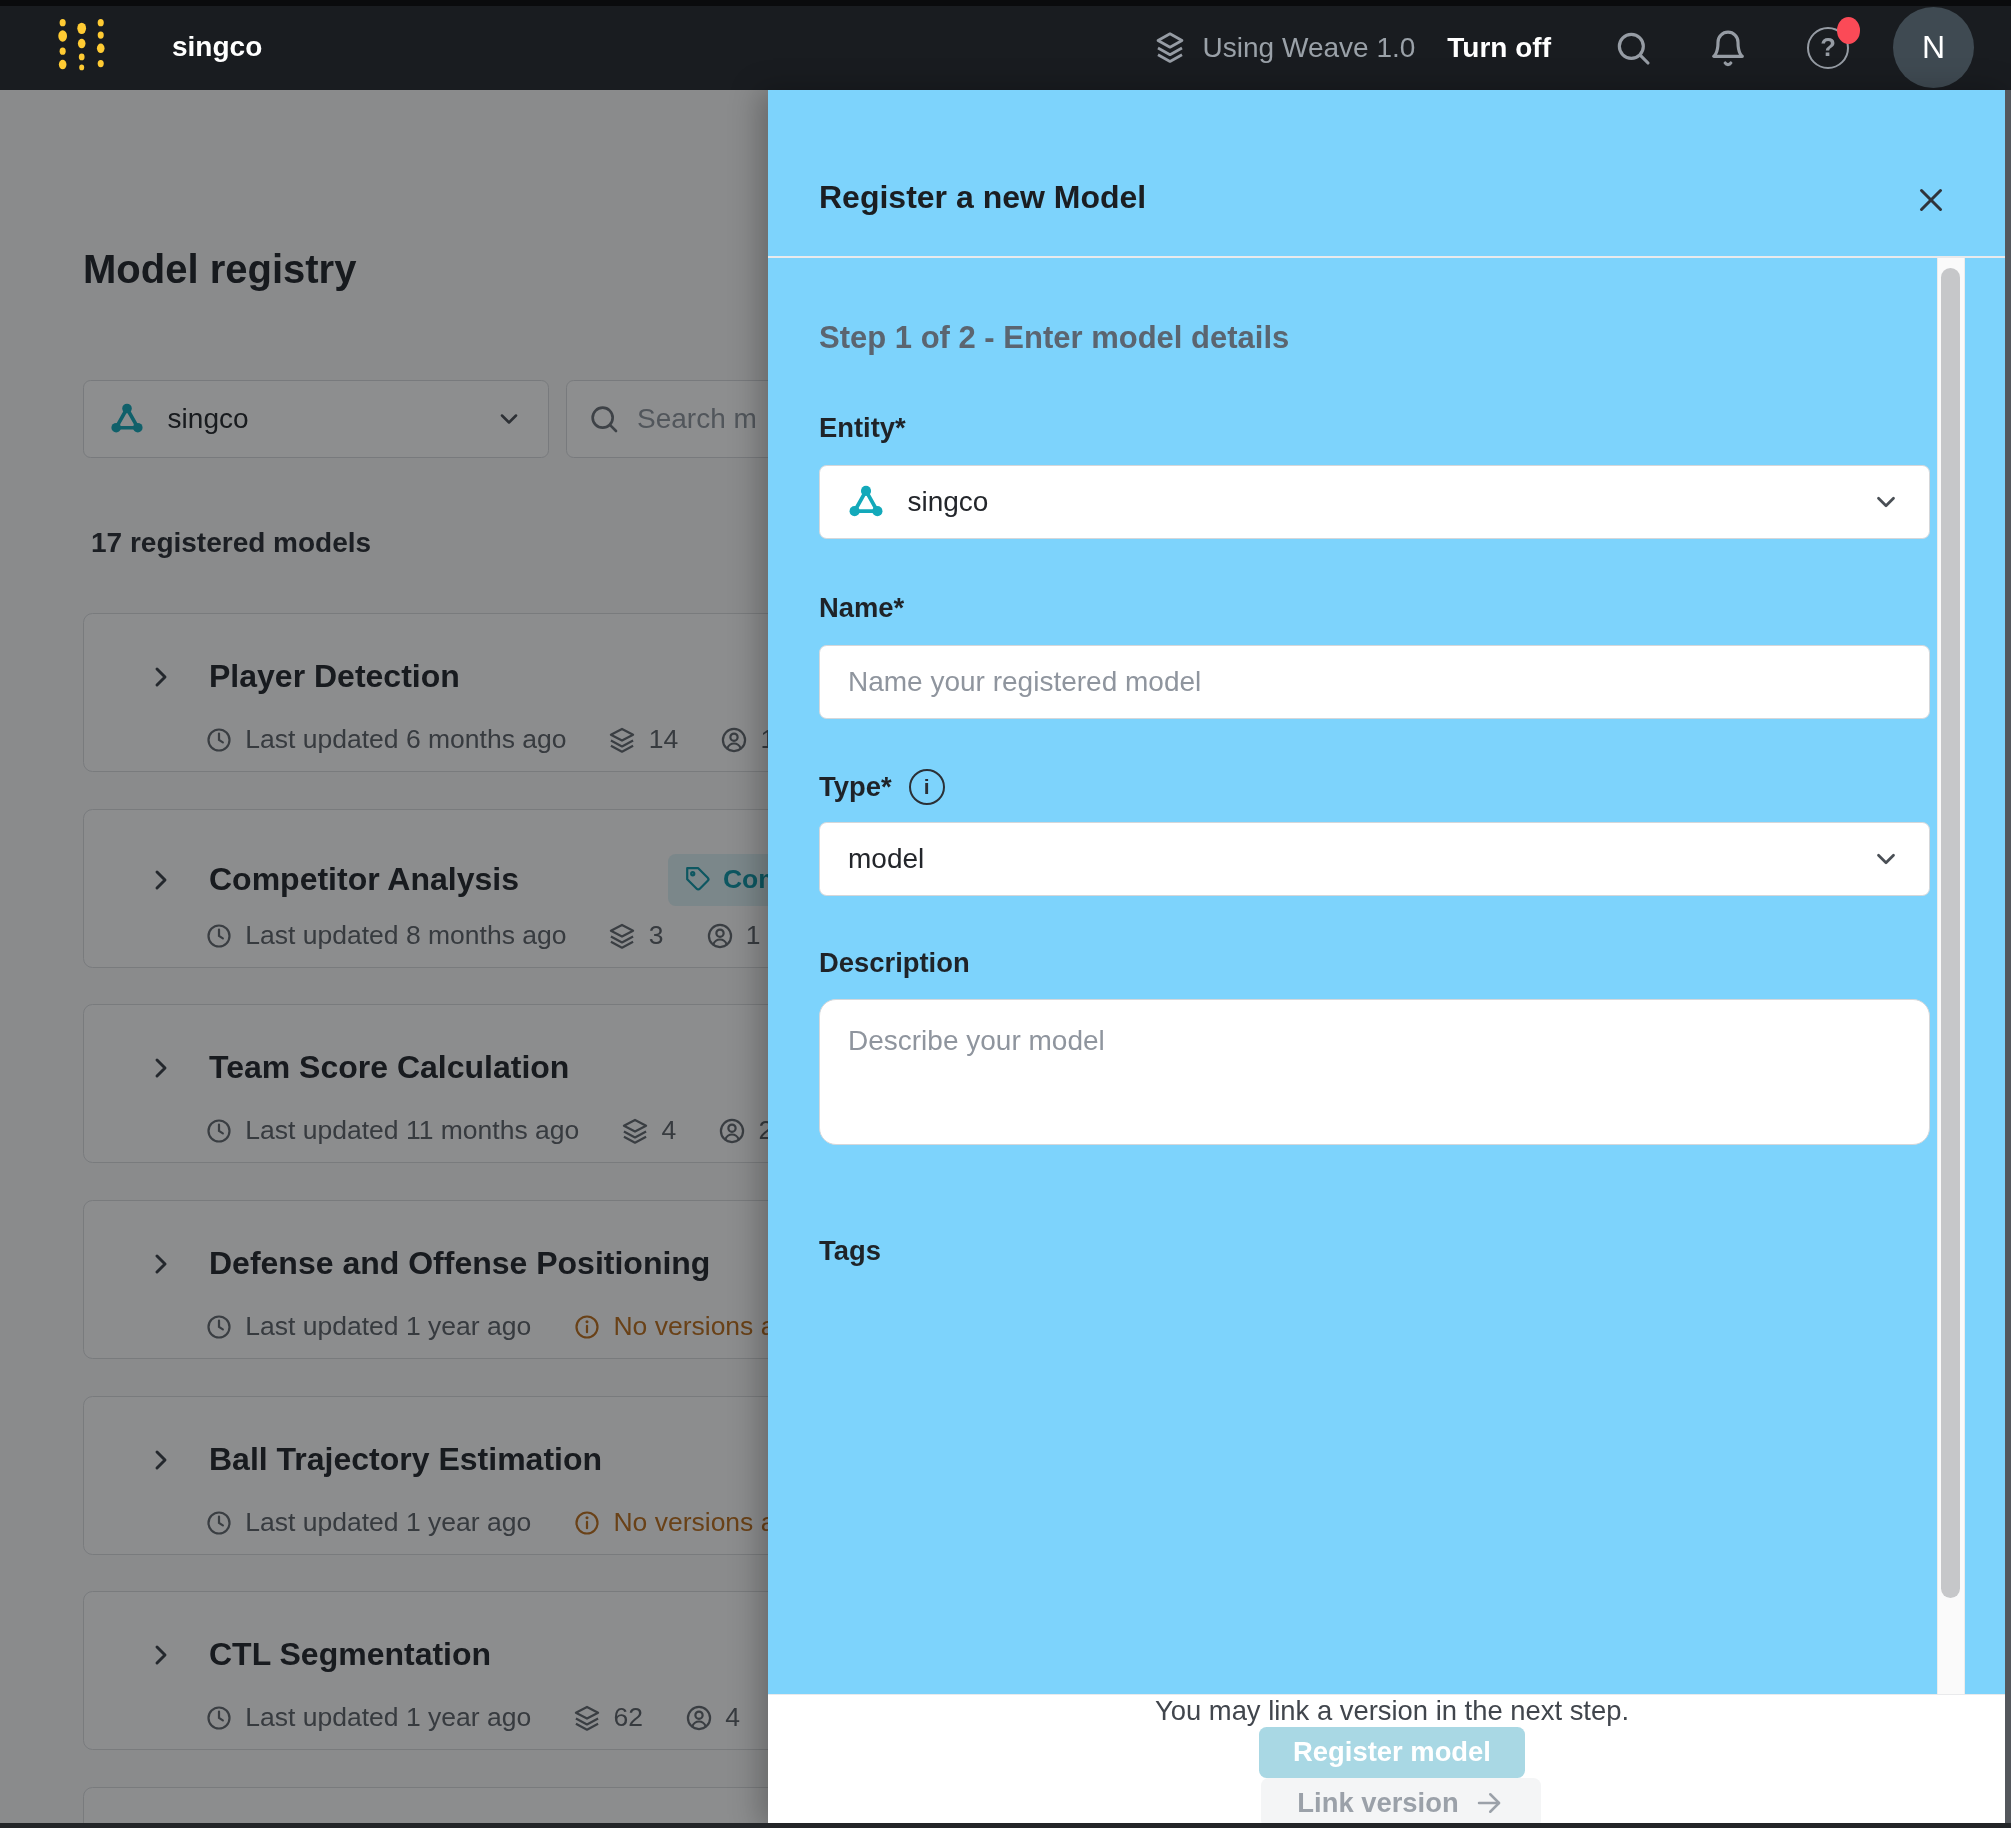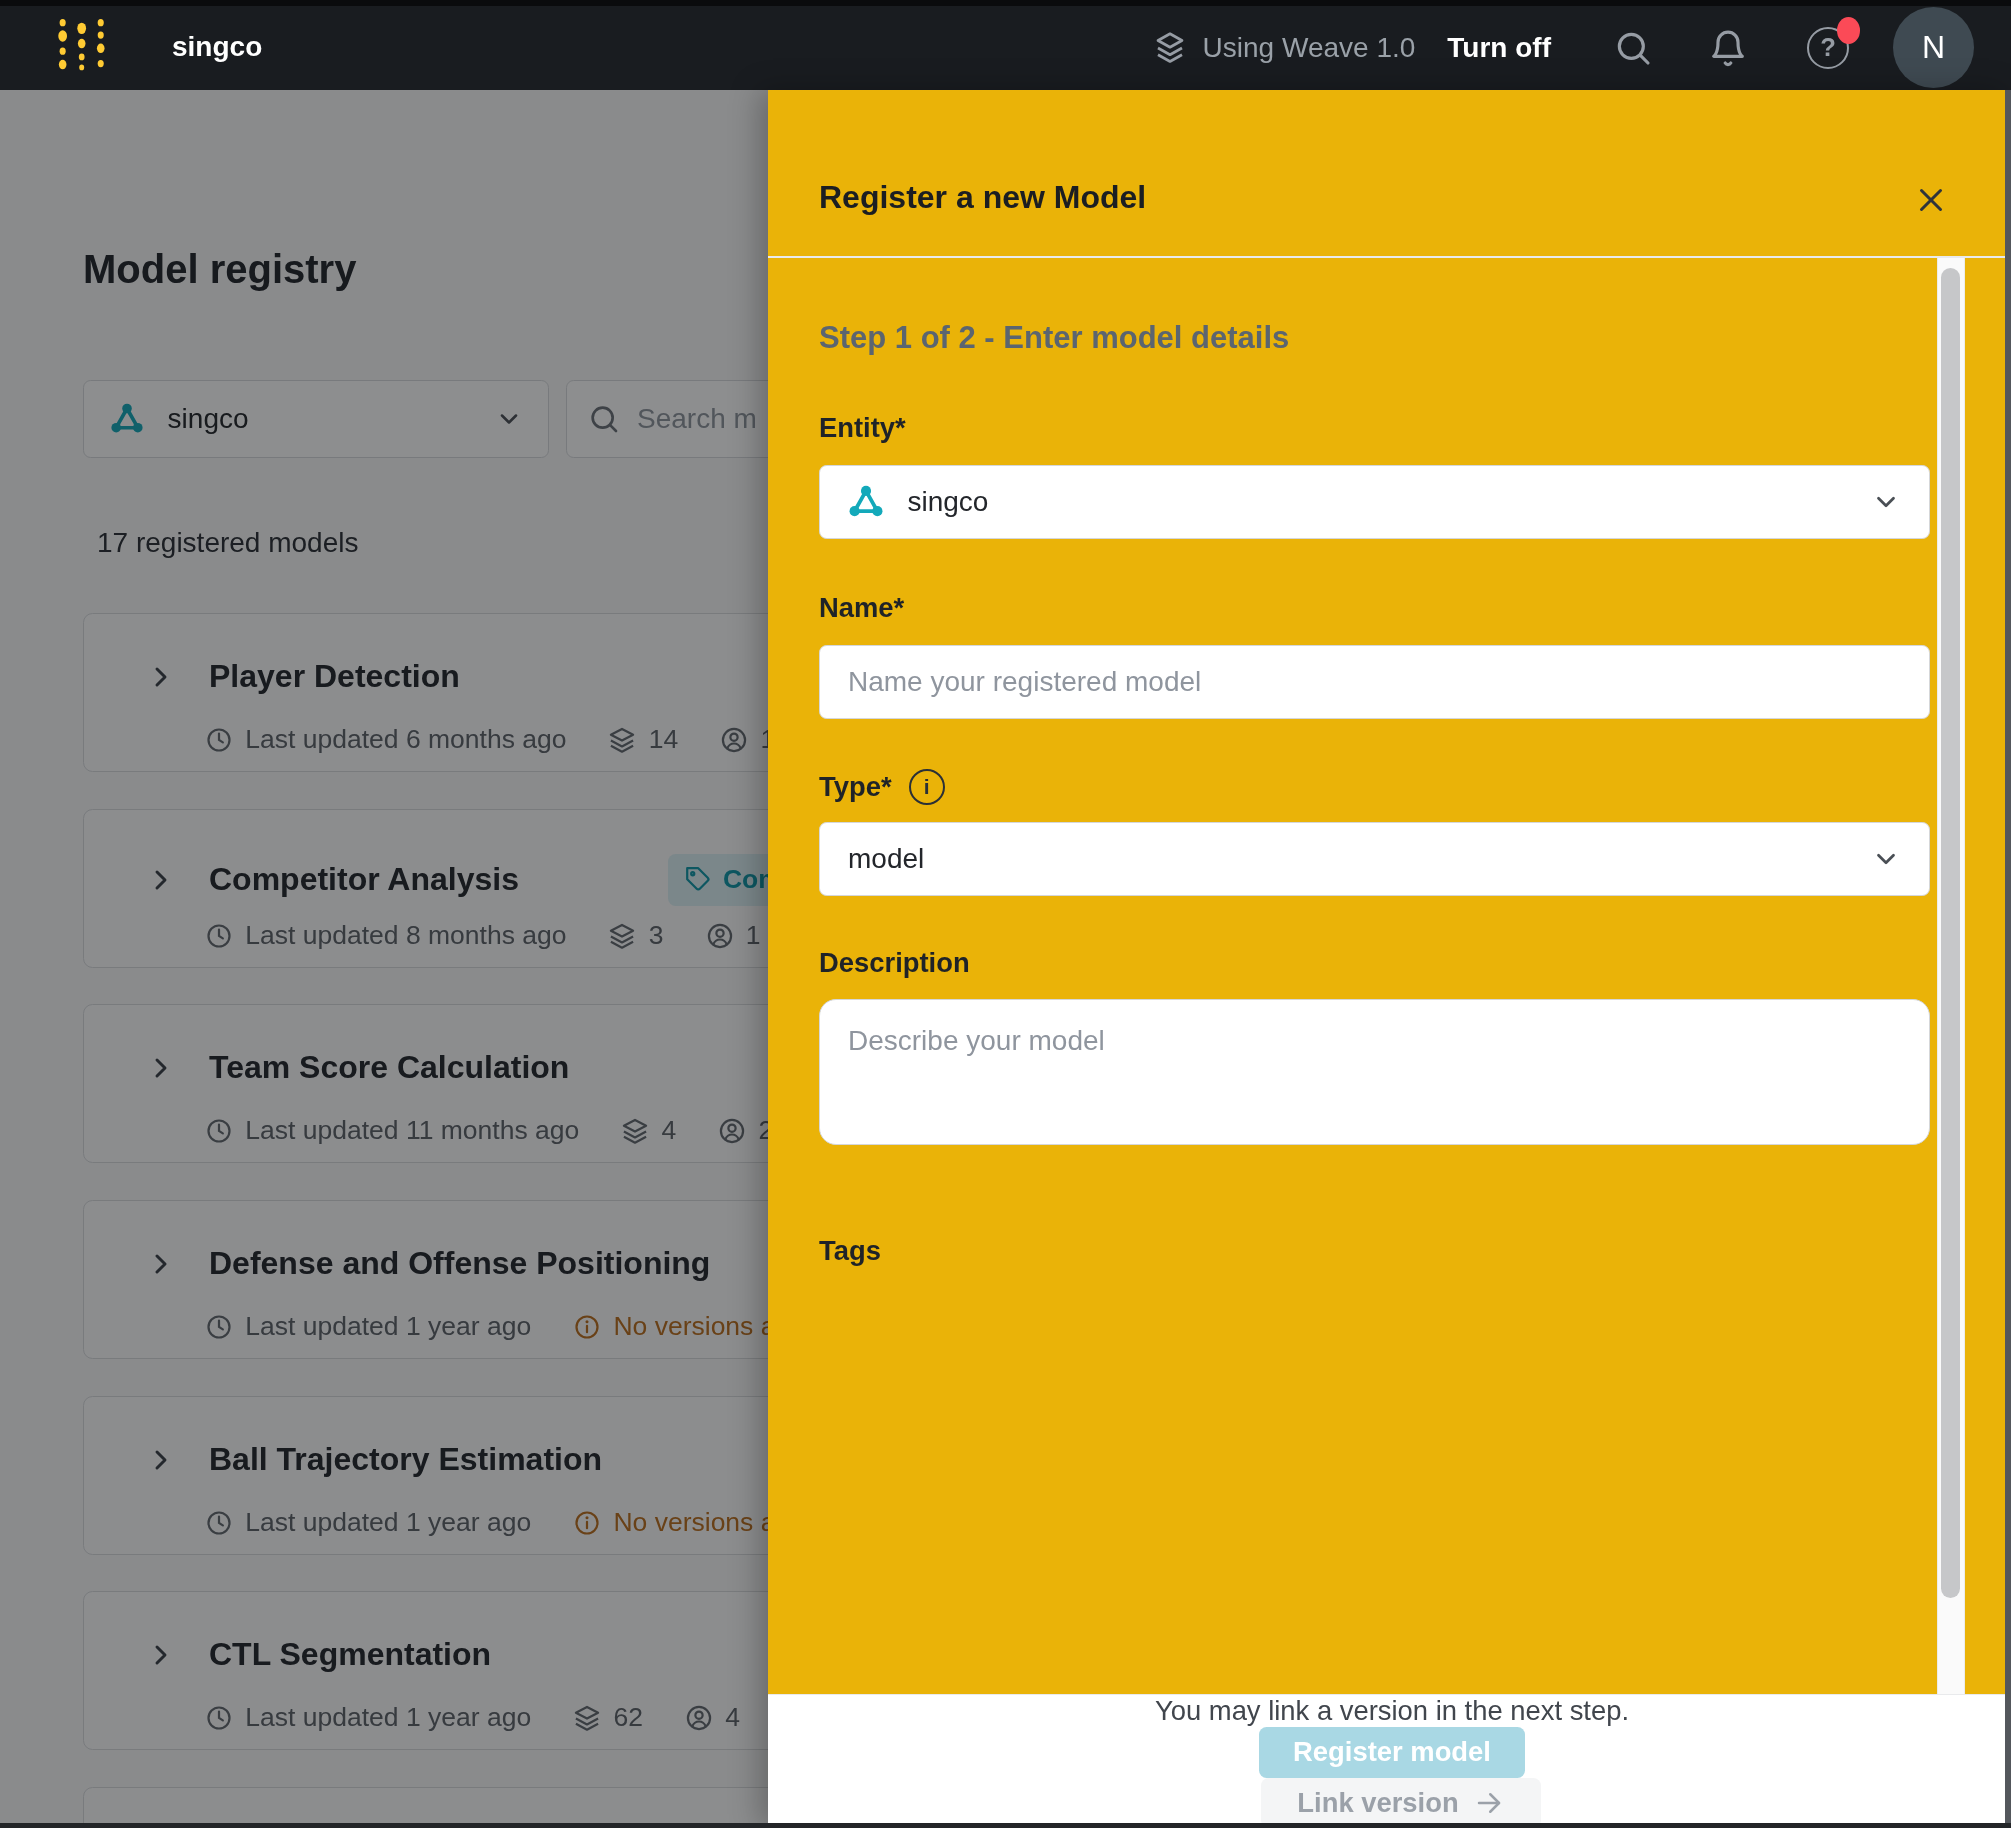--- a/index.html
+++ b/index.html
@@ -27,40 +27,40 @@
   .avatar { width:81px; height:81px; border-radius:50%; background:#3f4a52; color:#fff; font-size:32px;
             display:flex; align-items:center; justify-content:center; margin-left:44px; cursor:pointer; }
   
   .page { position:absolute; left:0; top:90px; width:2012px; height:1738px; background:#fafafa; overflow:hidden; }
   .page-title { position:absolute; left:83px; top:157px; font-size:40px; font-weight:700; color:#21242a; }
   .combo { position:absolute; top:290px; height:78px; background:#fff; border:1.9px solid #d8dadd; border-radius:7.6px;
            display:flex; align-items:center; }
   .entity-combo { left:83px; width:466px; }
   .search-combo { left:566px; width:445px; }
   .combo-text { font-size:28px; color:#23262b; }
-  .count-line { position:absolute; left:97px; top:437px; font-size:28px; font-weight:400; color:#2b2f35; }
+  .count-line { position:absolute; left:91px; top:437px; font-size:28px; font-weight:700; color:#2b2f35; }
   .card { position:absolute; left:83px; width:1883px; height:159px; background:#fdfdfe;
           border:1.9px solid #d9dbde; border-radius:9.5px; cursor:pointer; }
   .card-head { position:absolute; left:61px; top:44px; display:flex; align-items:center; gap:32px; }
   .card-title { font-size:32px; font-weight:700; color:#23262c; white-space:nowrap; }
   .chev-right { color:#3a3f46; display:flex; }
   .tag-pill { display:flex; align-items:center; gap:11.4px; background:rgba(16,166,187,0.13);
               border-radius:7.6px; padding:9.5px 19px 11.4px 17px; margin-left:117px;
               color:#0e97a8; font-size:26.5px; font-weight:600; white-space:nowrap; }
   .card-meta { position:absolute; left:121px; top:110px; display:flex; align-items:center; gap:42px;
                font-size:26.5px; color:#5d6269; white-space:nowrap; }
   .meta-item { display:flex; align-items:center; gap:12.3px; }
   .meta-item svg { color:#62686f; }
   .warn { color:#bc6f1e; }
   .warn svg { color:#bc6f1e; }
   
   .backdrop { position:absolute; left:0; top:90px; width:768px; height:1738px;
               background:rgba(13,15,17,0.47); z-index:25; }
   
-  .modal { position:absolute; left:768px; top:90px; width:1244px; height:1738px; background:#eab308;
+  .modal { position:absolute; left:768px; top:90px; width:1244px; height:1738px; background:#7dd3fc;
            box-shadow:-9.5px 0 28px rgba(0,0,0,0.25); z-index:30; }
   .modal-title { position:absolute; left:51px; top:89px; font-size:32px; font-weight:700; color:#1b1e22; }
   .modal-close { position:absolute; right:62px; top:91px; width:38px; height:38px; color:#2f343b; cursor:pointer; display:flex; }
   .modal-divider { position:absolute; left:0; top:166px; width:100%; height:1.9px; background:#e9eaec; }
   .step-text { position:absolute; left:51px; top:230px; font-size:31px; font-weight:600; color:#5b6570; }
   .flabel { position:absolute; left:51px; font-size:27.4px; font-weight:700; color:#1f2328; display:flex; align-items:center; gap:17px; }
   .field { position:absolute; left:51px; width:1111px; height:74px; border:1.9px solid #d5d7da; border-radius:7.6px;
            background:#fff; display:flex; align-items:center; }
   .field-select { cursor:pointer; }
   .field .val { font-size:28px; color:#23262b; }

